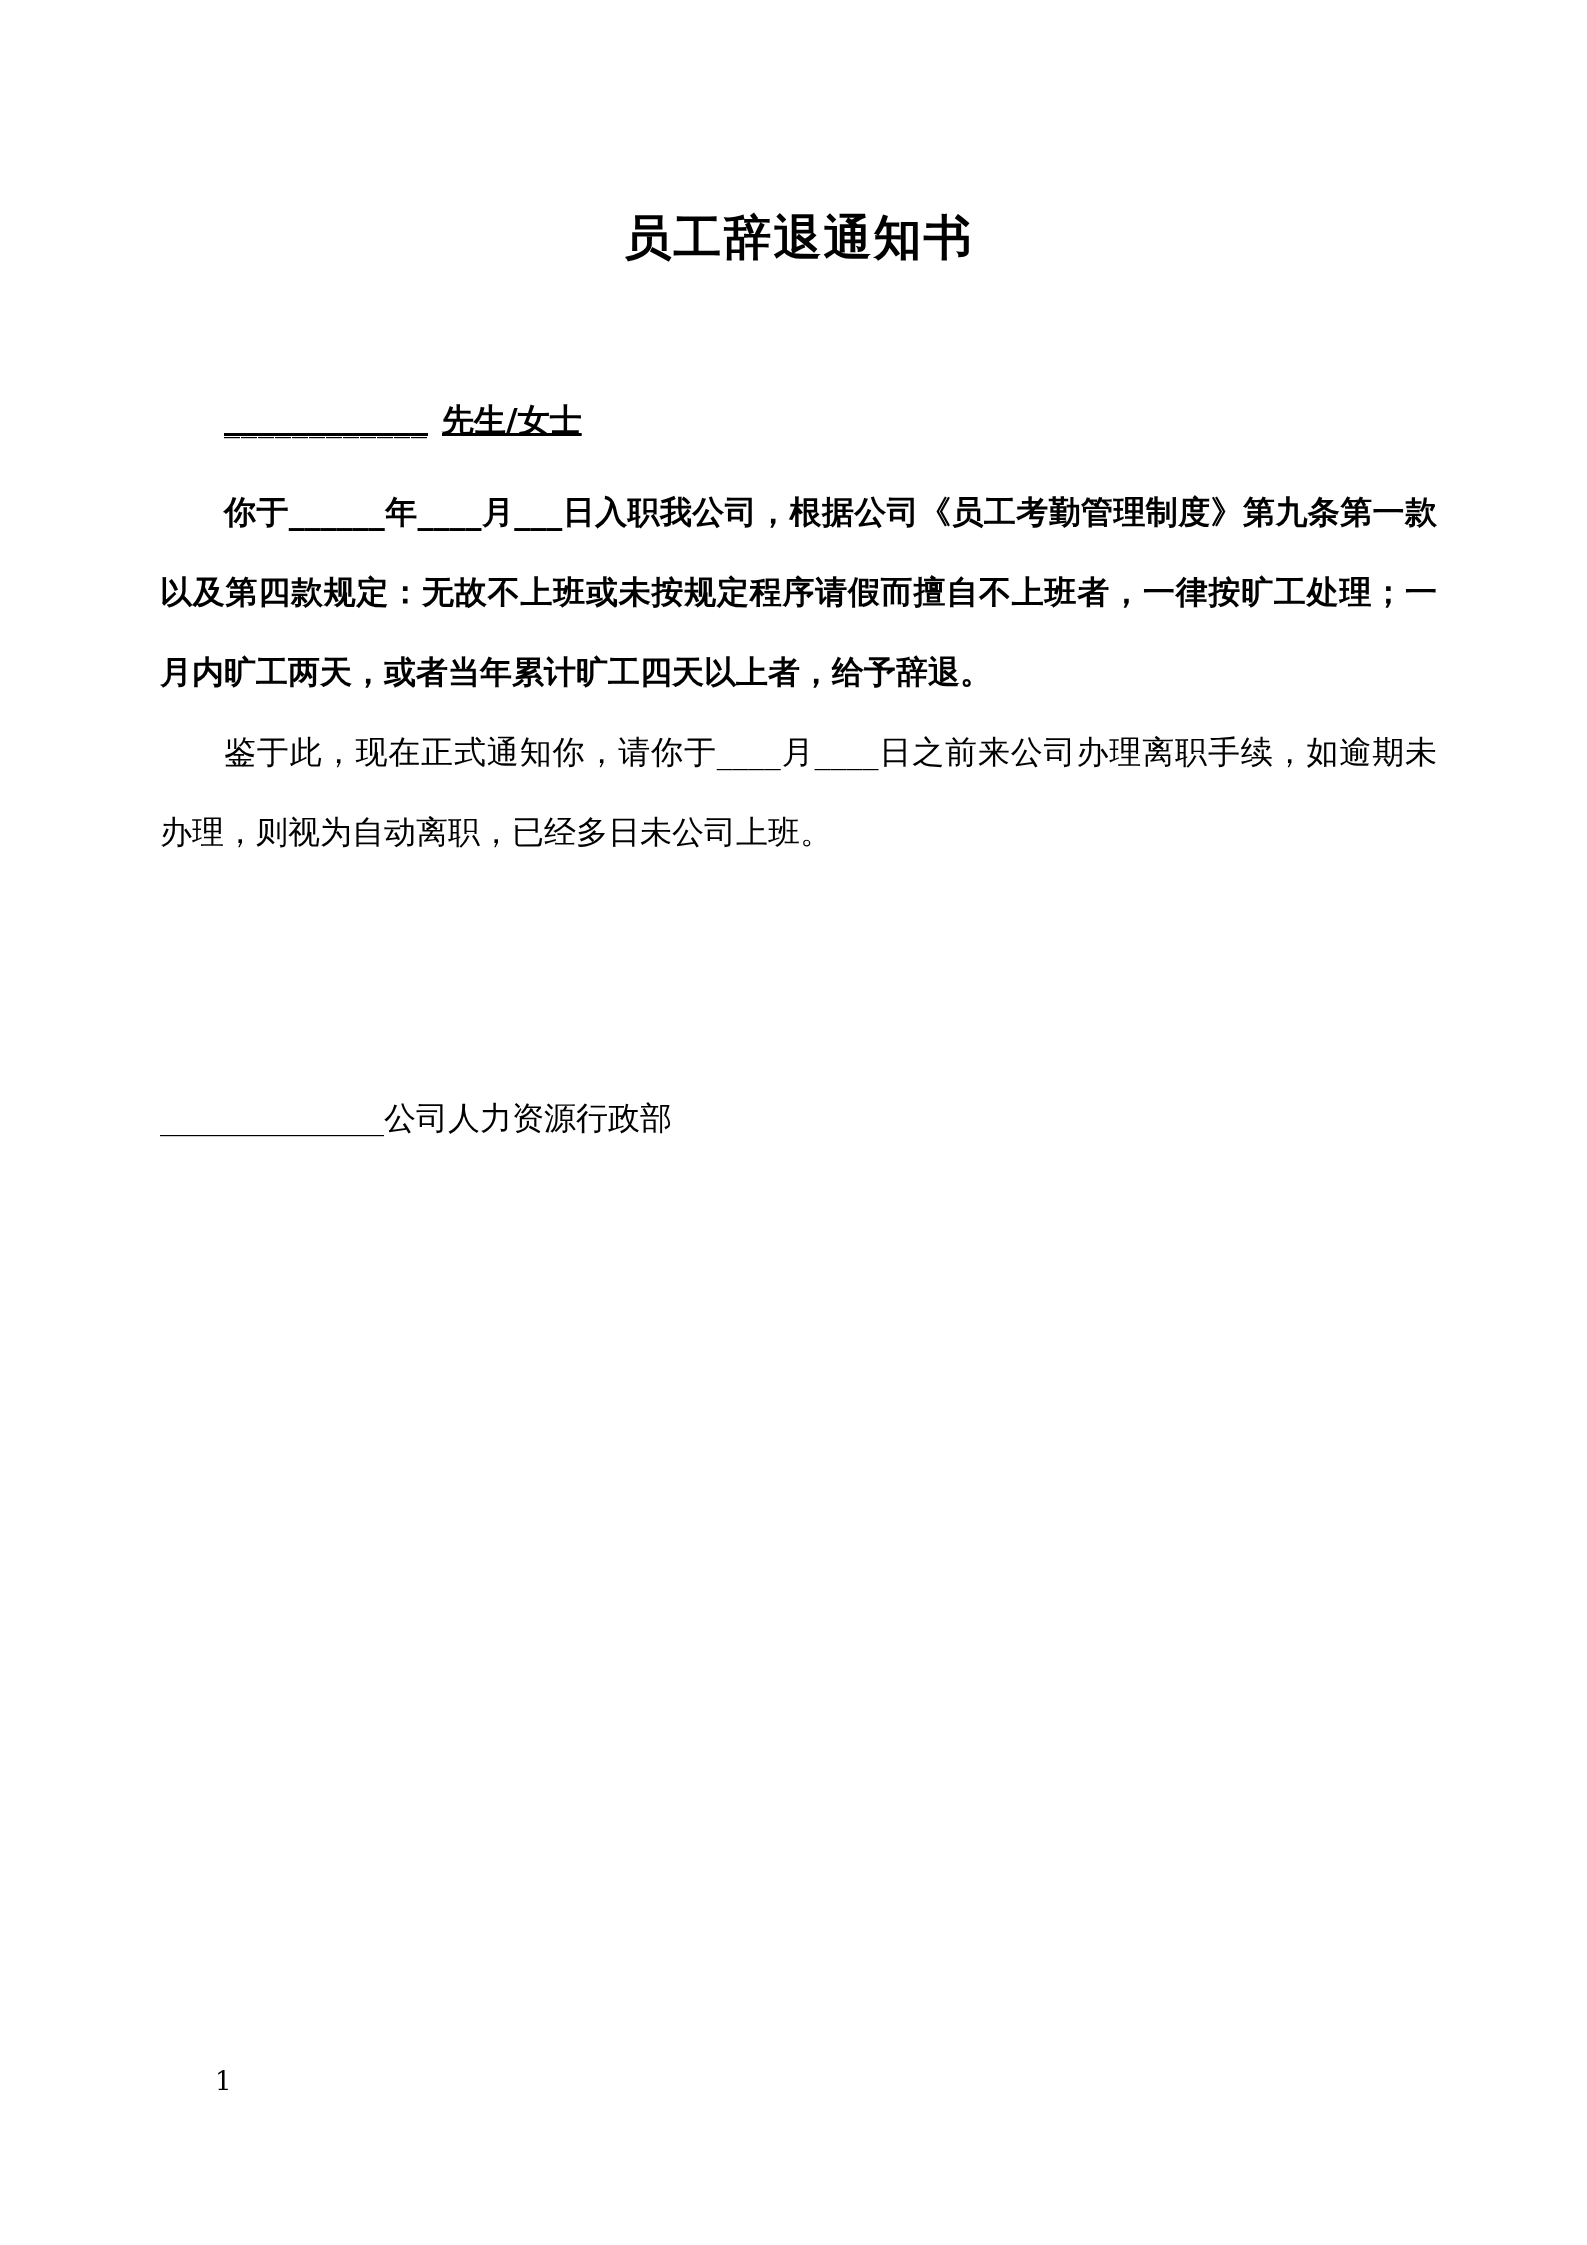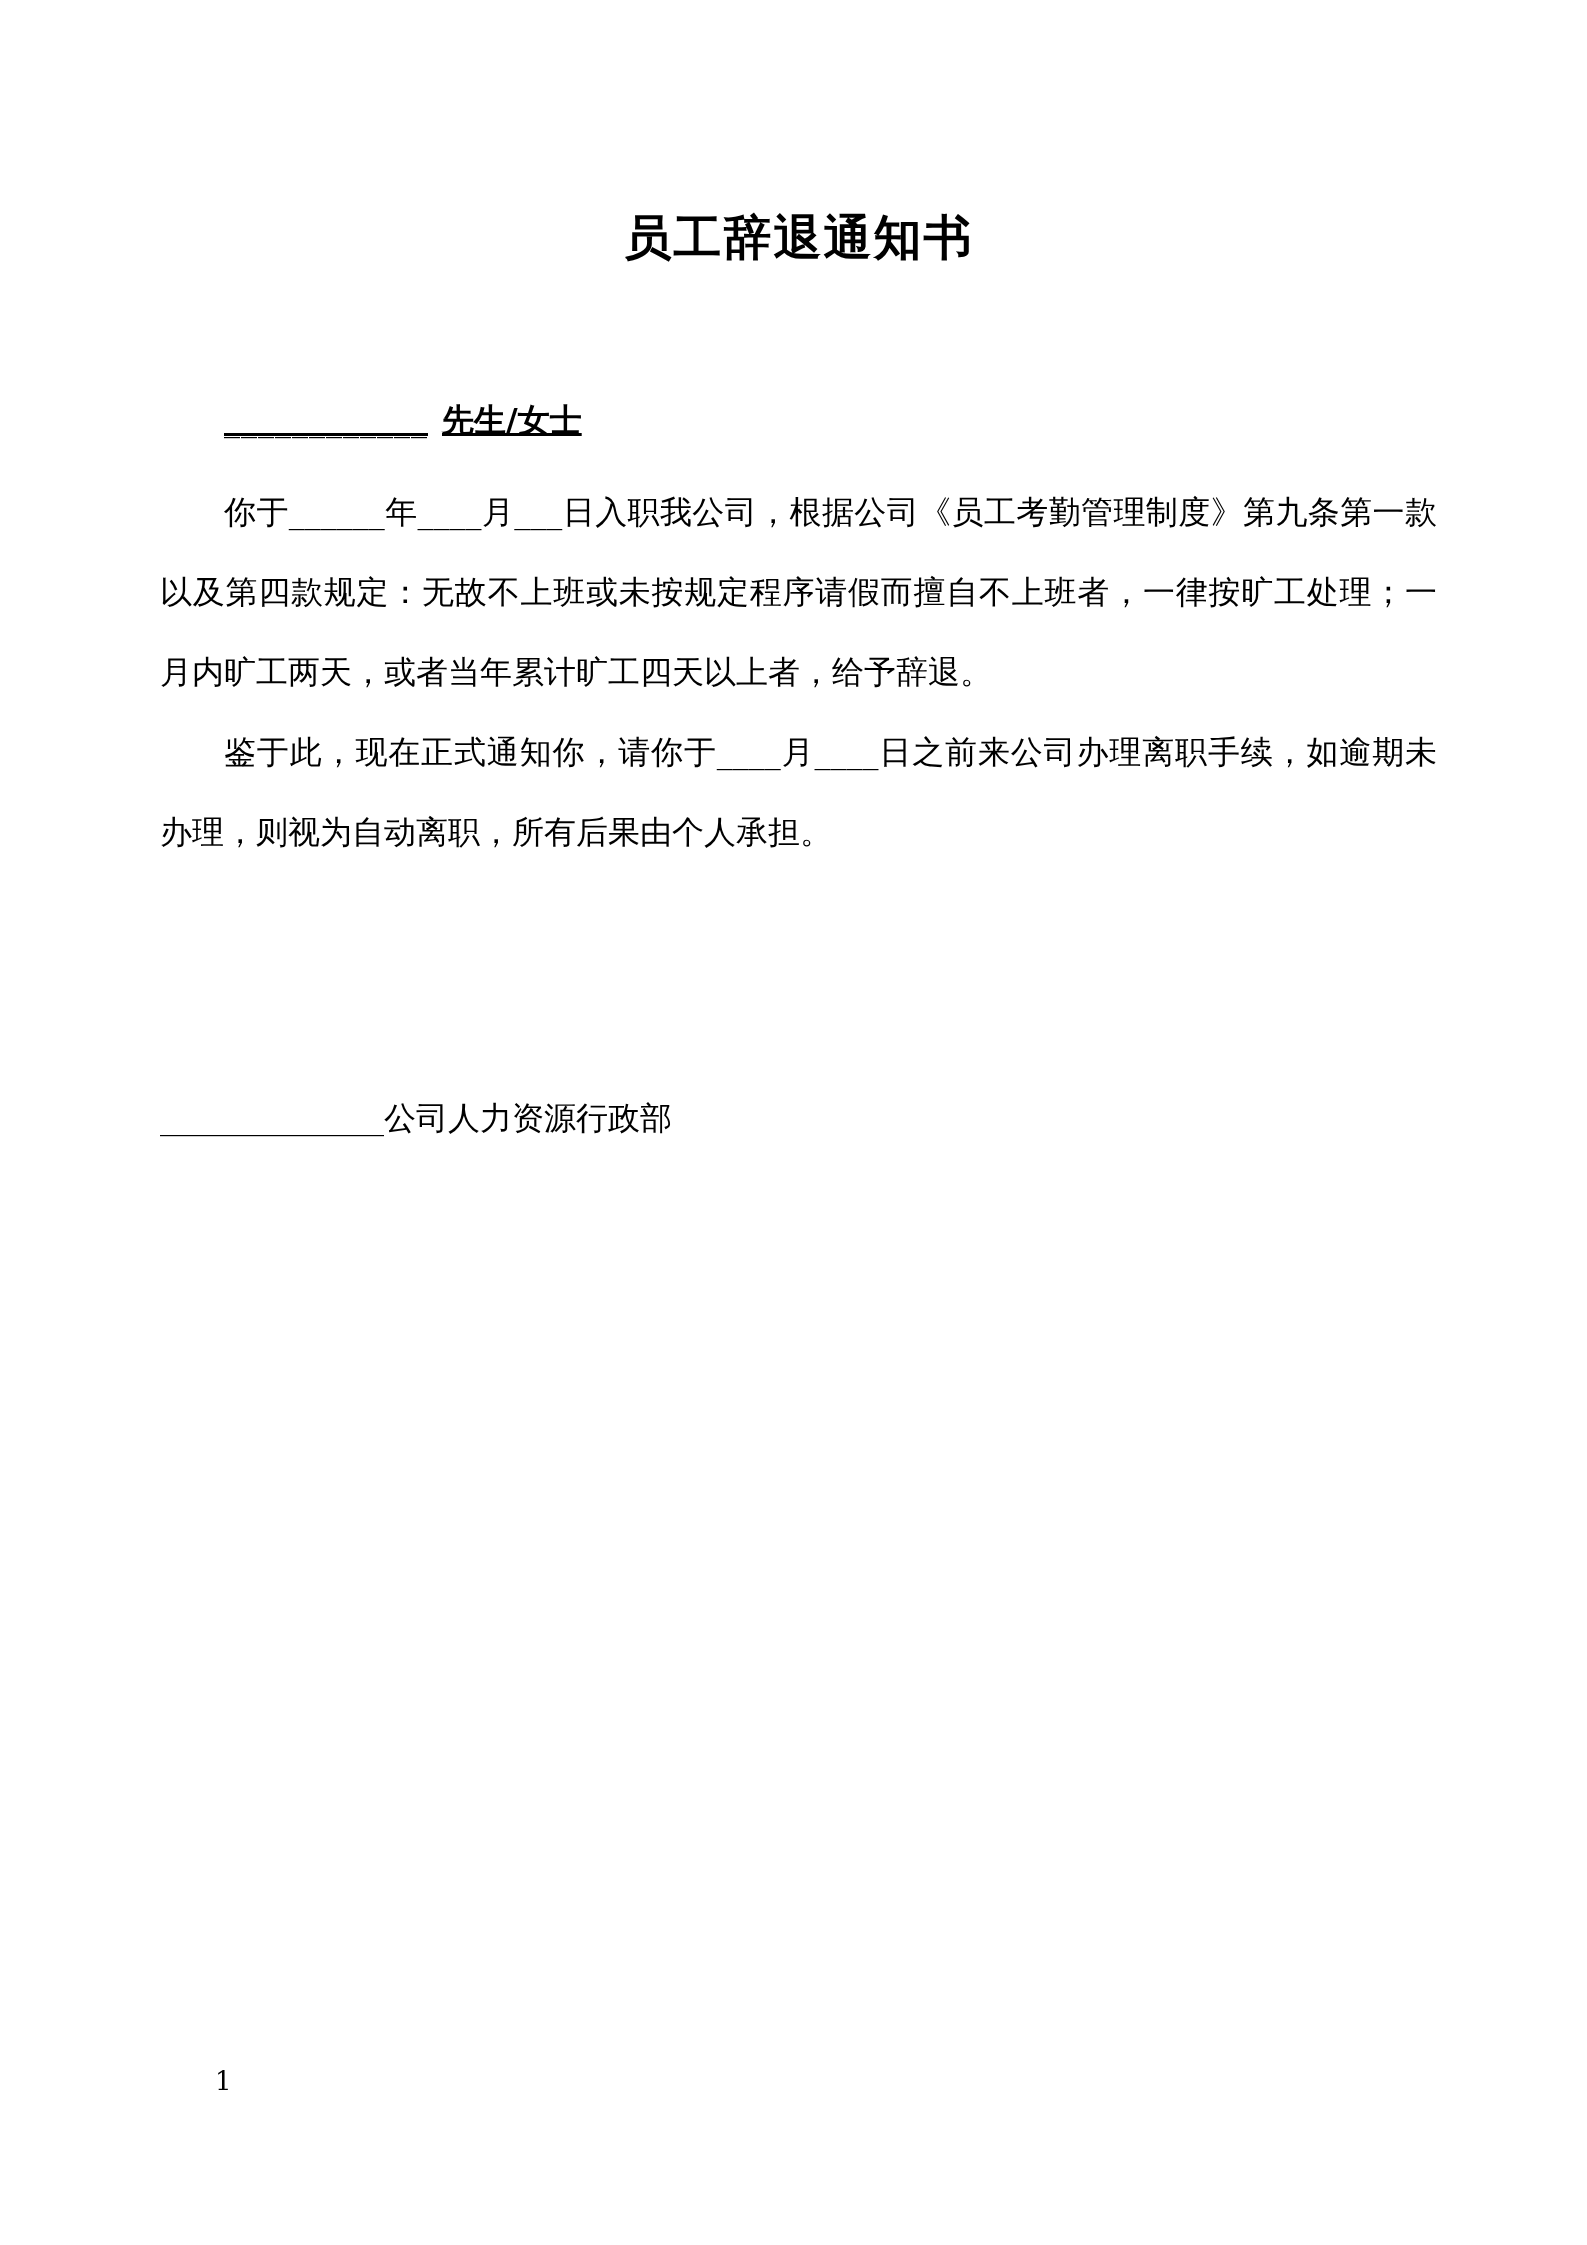--- a/index.html
+++ b/index.html
@@ -43,20 +43,21 @@
   .body-p {
     margin: 0;
     font-size: 32px;
     line-height: 80px;
     text-indent: 2em;
     text-align: justify;
     text-justify: inter-ideograph;
   }
   .body-p.first {
     margin-top: 24px;
+    font-weight: bold;
   }
   .signature {
     margin-top: 217px;
     font-size: 32px;
     line-height: 58px;
   }
   .sig-line1 {
     margin: 0;
     padding-right: 27px;
   }
@@ -80,21 +81,21 @@
 
   <h1 class="title">员工辞退通知书</h1>
 
   <p class="greeting">
     <span class="blank">____________</span><span class="honorific">先生/女士</span>
   </p>
 
   <p class="body-p first">你于______年____月___日入职我公司，根据公司《员工考勤管理制度》第九条第一款以及第四款规定：无故不上班或未按规定程序请假而擅自不上班者，一律按旷工处理；一月内旷工两天，或者当年累计旷工四天以上者，给予辞退。</p>
 
 
-  <p class="body-p">鉴于此，现在正式通知你，请你于____月____日之前来公司办理离职手续，如逾期未办理，则视为自动离职，所有后果由个人承担。</p>
+  <p class="body-p">鉴于此，现在正式通知你，请你于____月____日之前来公司办理离职手续，如逾期未办理，则视为自动离职，已经多日未公司上班。</p>
 
   <div class="signature">
     <p class="sig-line1">______________公司人力资源行政部</p>
   </div>
 
   <div class="page-number">1</div>
 
 </div>
 
 </body></html>

